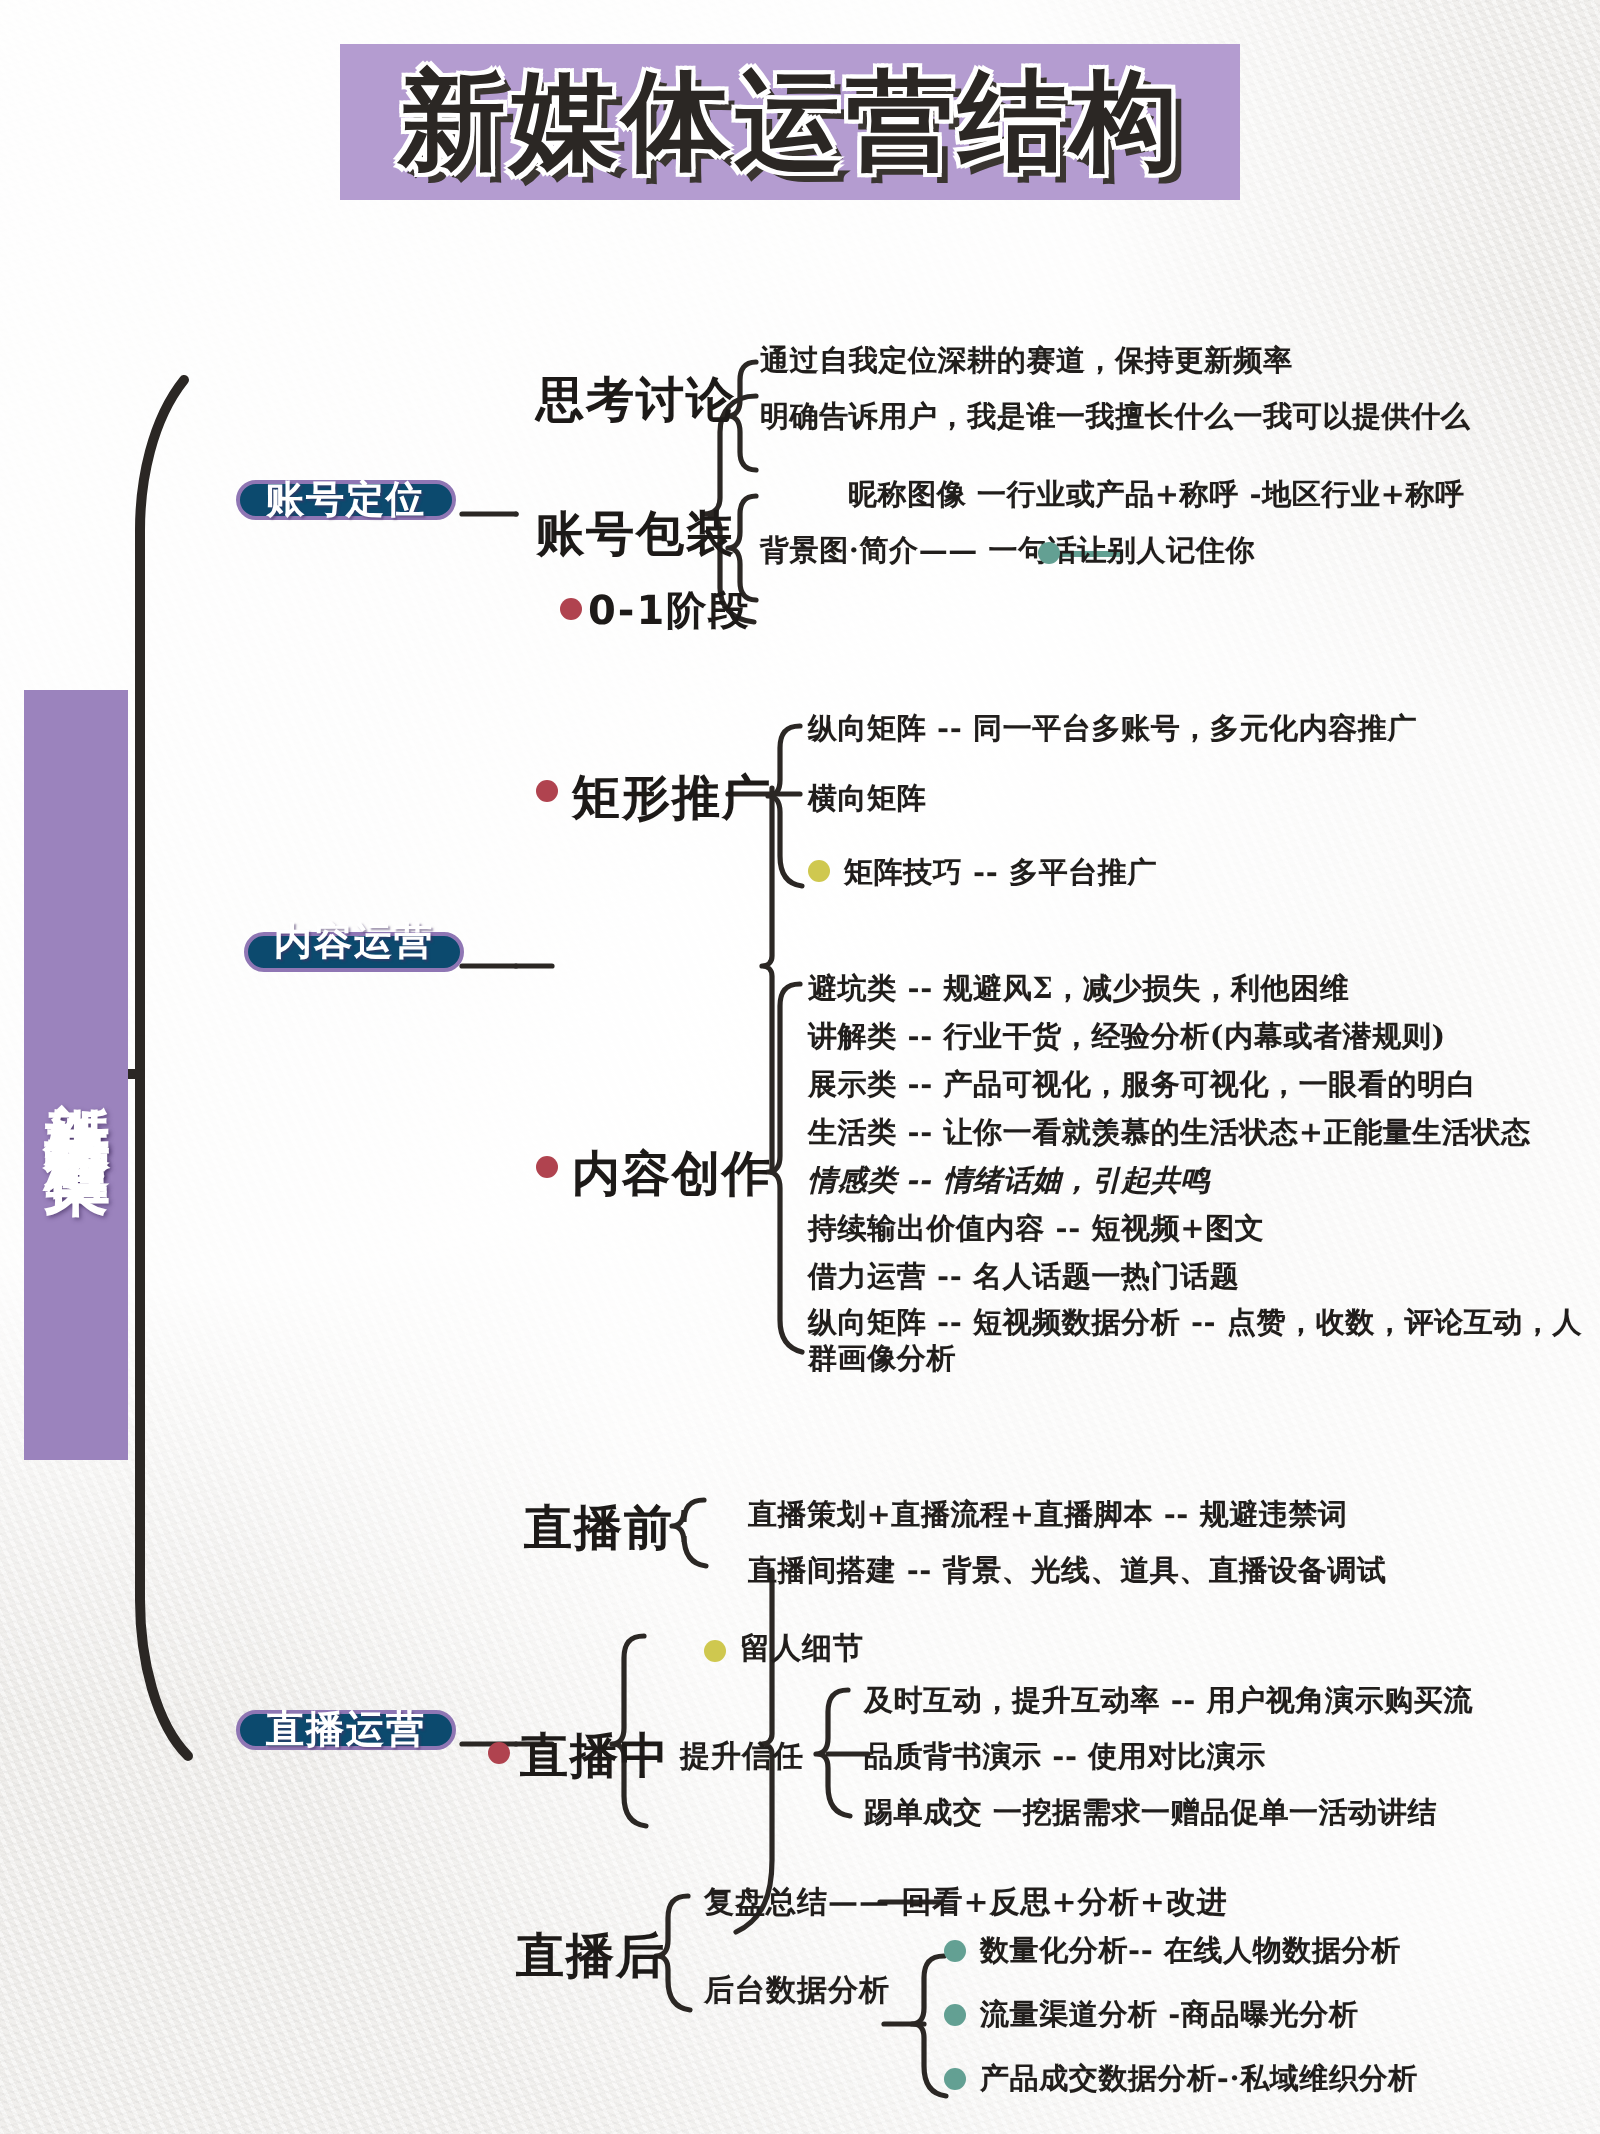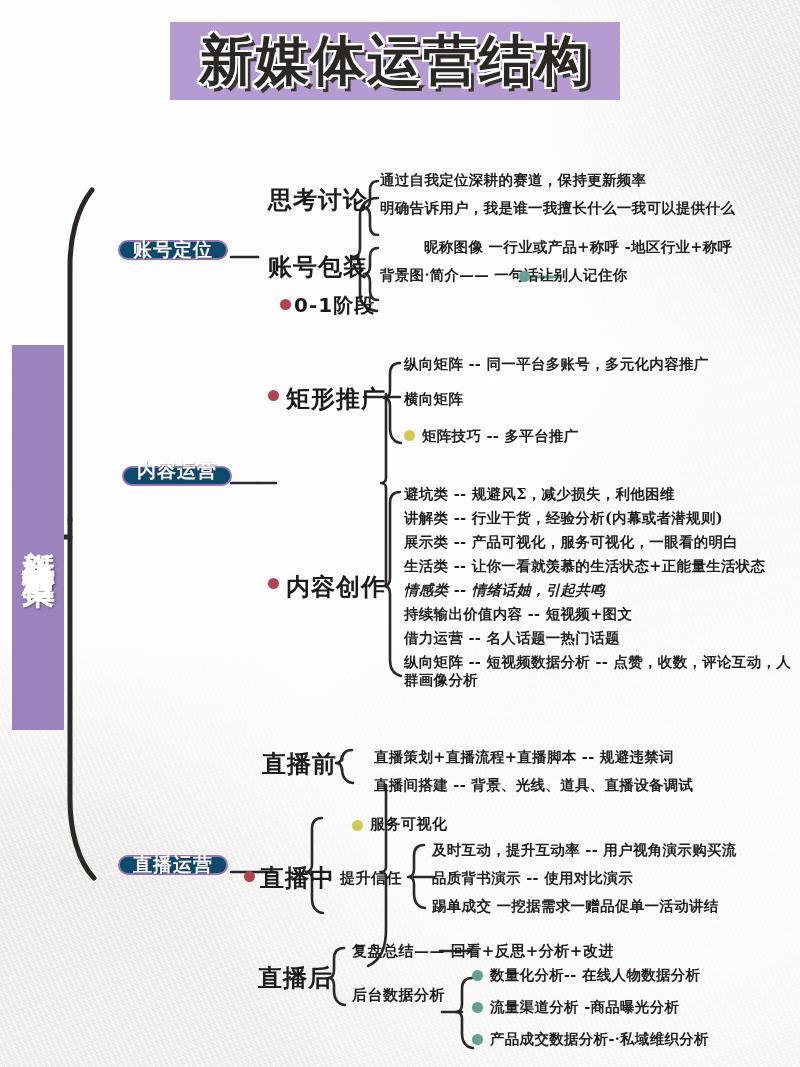--- a/index.html
+++ b/index.html
@@ -214,21 +214,21 @@
     <span>直播运营</span>
   </div>
 
   <div class="h2" style="left:262px;top:748px;">直播前</div>
   <div class="leaf" style="left:374px;top:748px;text-align:right;">直播策划+直播流程+直播脚本 -- 规避违禁词</div>
   <div class="leaf" style="left:374px;top:776px;">直播间搭建 -- 背景、光线、道具、直播设备调试</div>
 
   <div class="dot red" style="left:244px;top:871px;"></div>
   <div class="h2" style="left:260px;top:862px;">直播中</div>
   <div class="dot yellow" style="left:352px;top:820px;"></div>
-  <div class="h3" style="left:370px;top:815px;">服务可视化</div>
+  <div class="h3" style="left:370px;top:815px;">留人细节</div>
   <div class="h3" style="left:340px;top:869px;">提升信任</div>
   <div class="leaf" style="left:432px;top:841px;">及时互动，提升互动率 -- 用户视角演示购买流</div>
   <div class="leaf" style="left:432px;top:869px;">品质背书演示 -- 使用对比演示</div>
   <div class="leaf" style="left:432px;top:897px;">踢单成交 一挖据需求一赠品促单一活动讲结</div>
 
   <div class="h2" style="left:258px;top:962px;">直播后</div>
   <div class="h3" style="left:352px;top:942px;">复盘总结—— 回看+反思+分析+改进</div>
   <div class="h3" style="left:352px;top:986px;">后台数据分析</div>
   <div class="dot teal" style="left:472px;top:970px;"></div>
   <div class="leaf" style="left:490px;top:966px;">数量化分析-- 在线人物数据分析</div>

